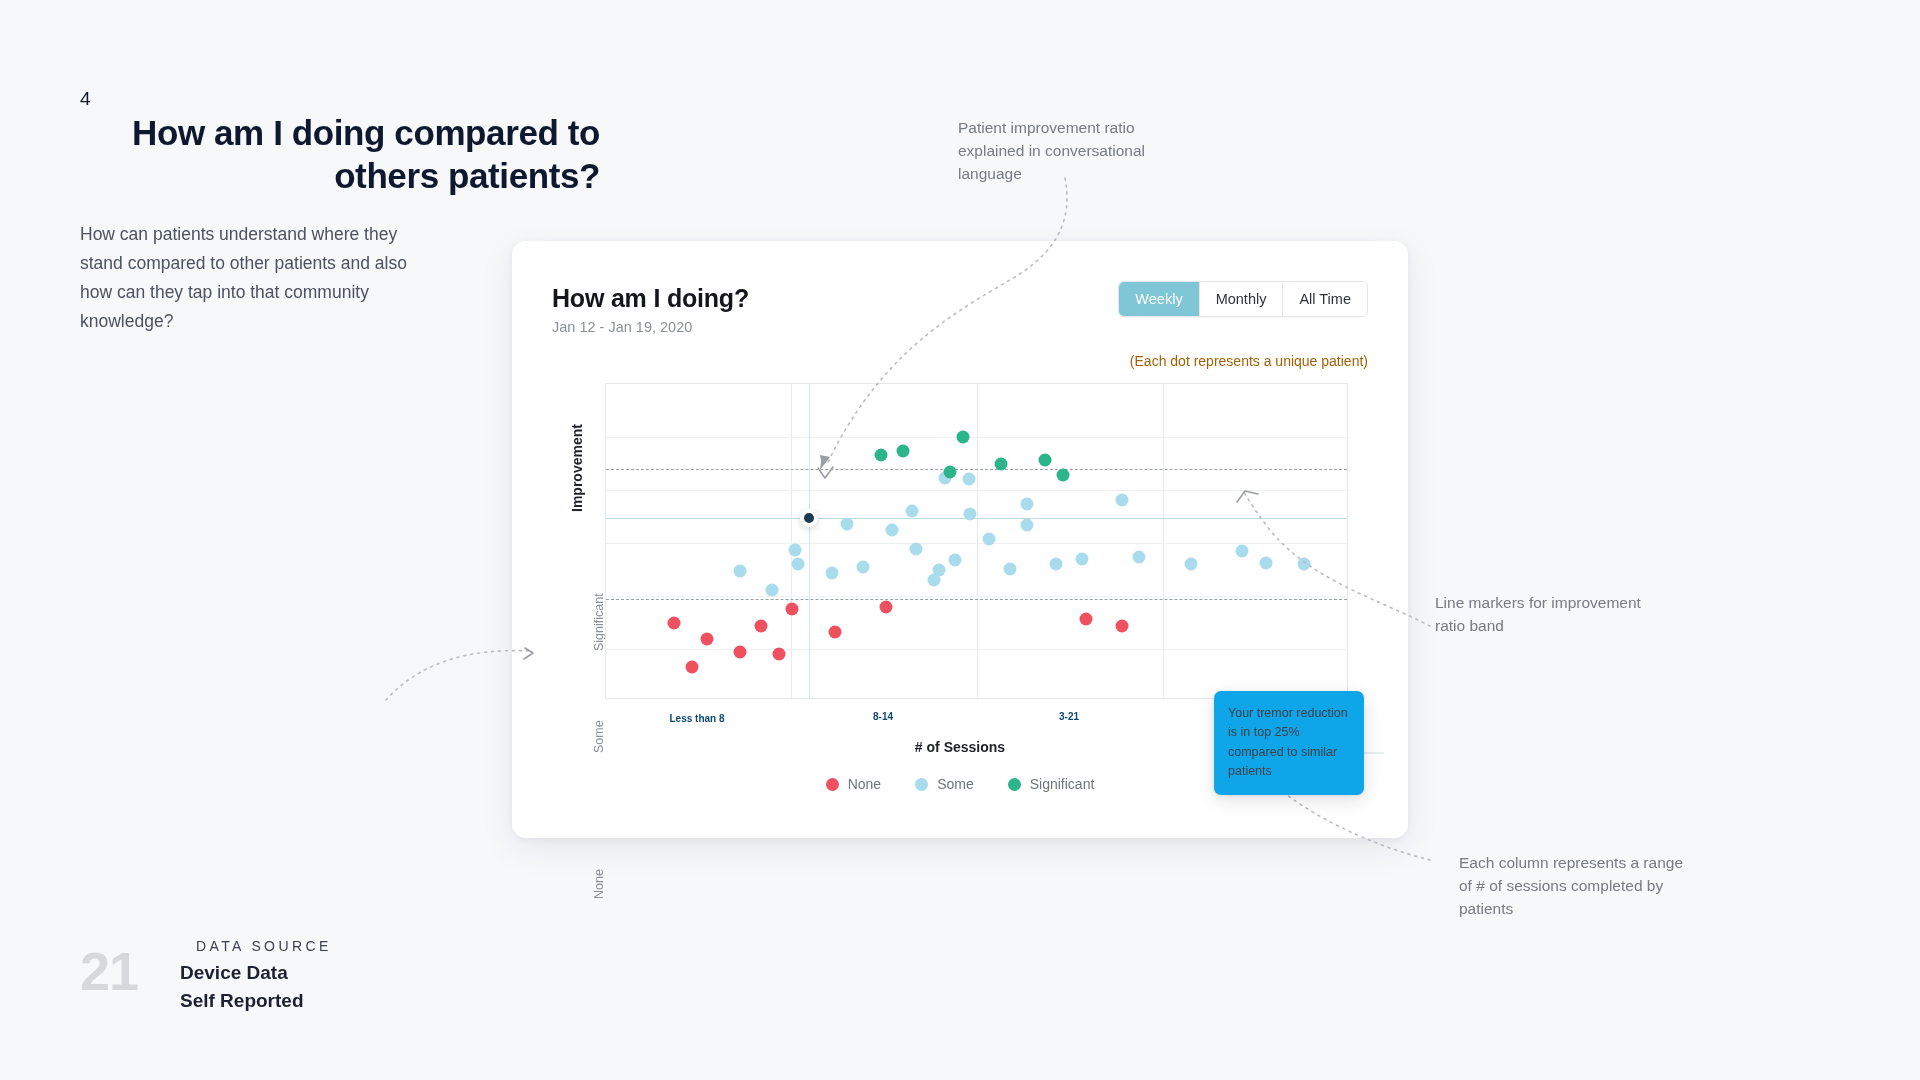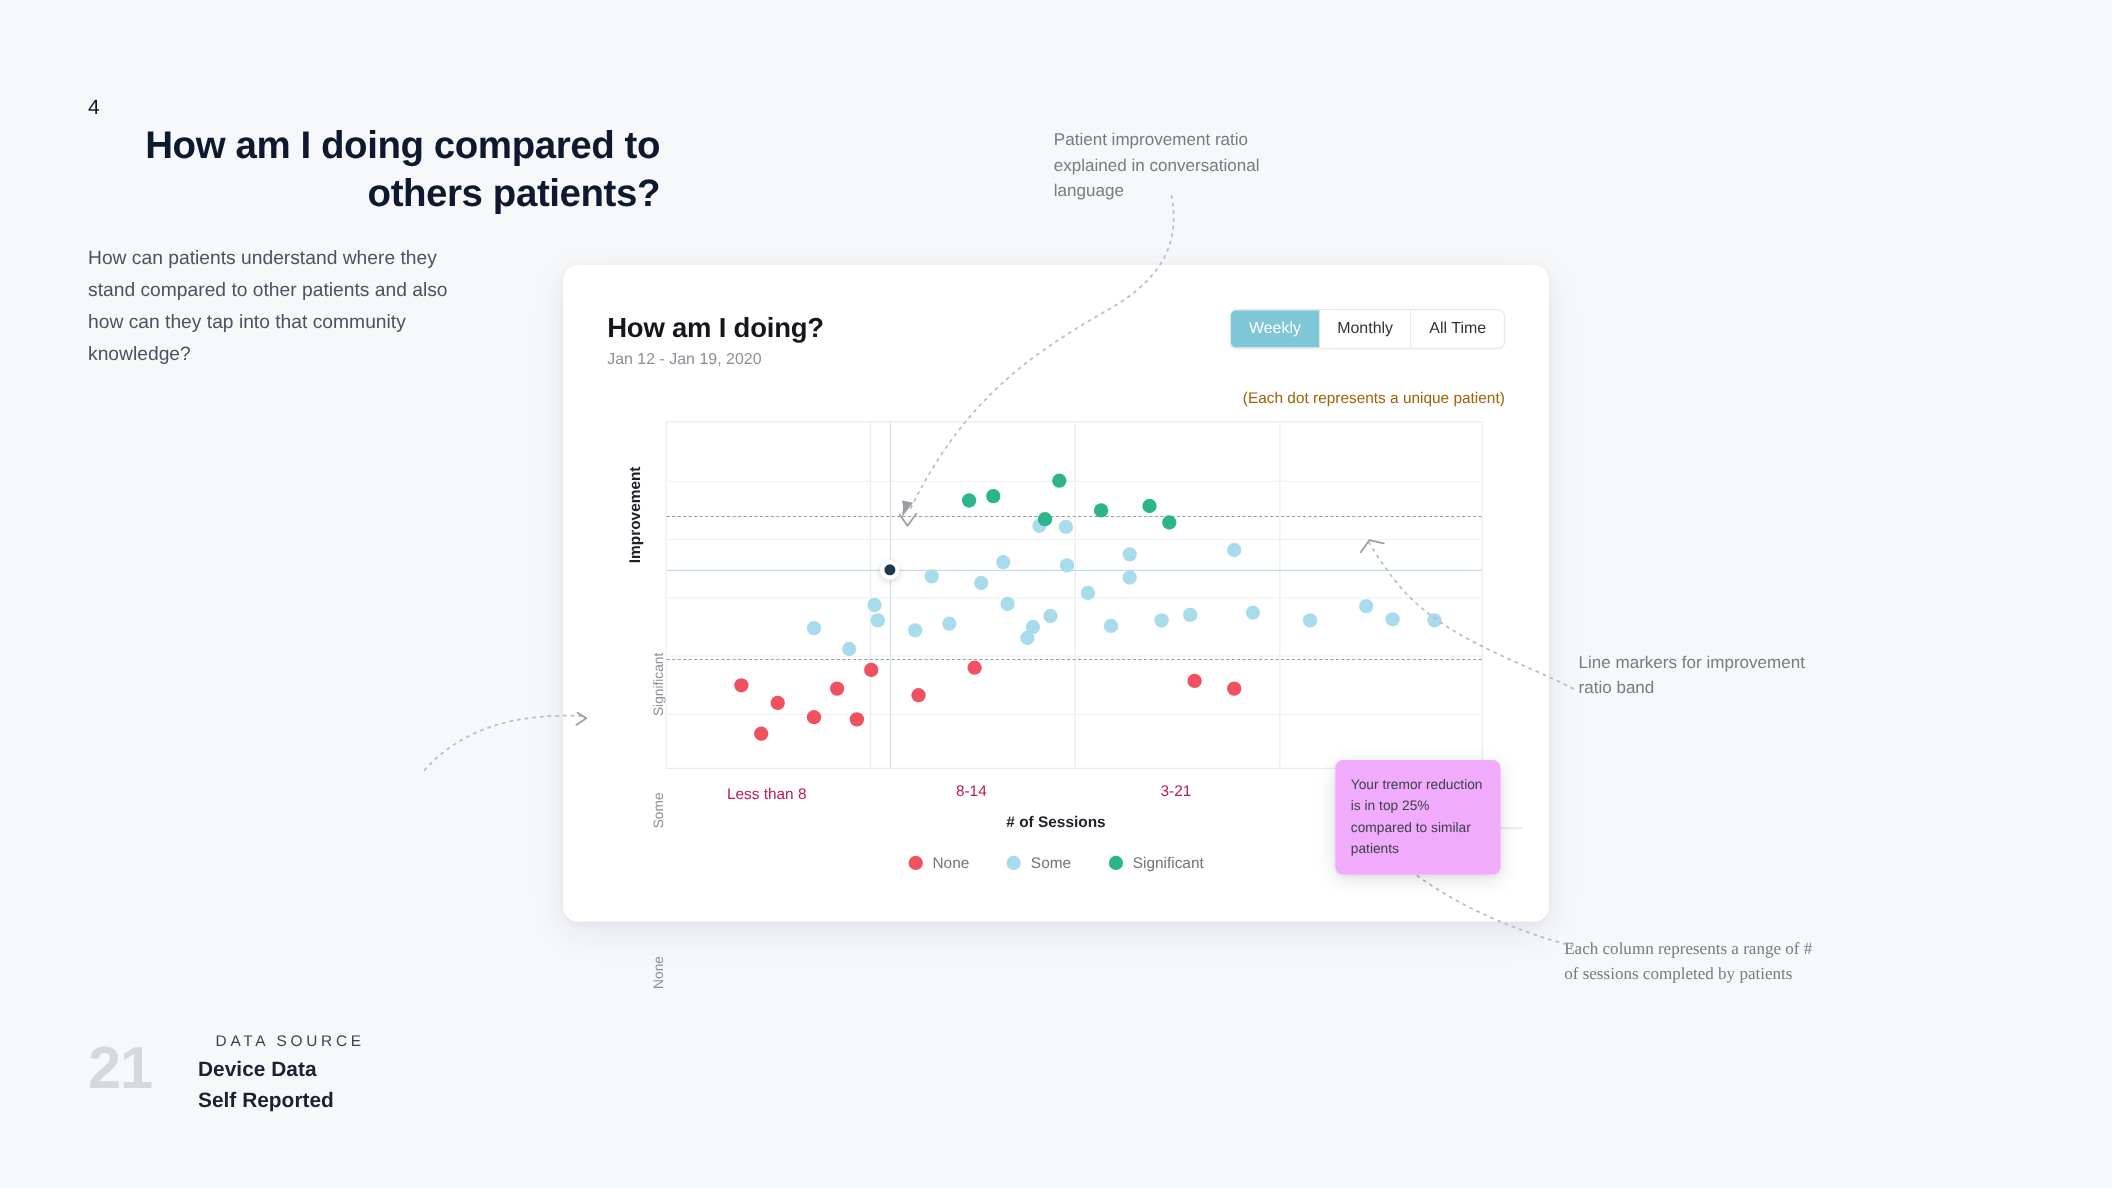--- a/index.html
+++ b/index.html
@@ -114,42 +114,43 @@
   .y-axis-title {
     position: absolute; left: 57px; top: 271px;
     font-size: 14px; font-weight: bold; color: #1d2128;
     transform: rotate(-90deg); transform-origin: left top; white-space: nowrap;
   }
   .y-tick {
     position: absolute; font-size: 12.5px; color: #8a9097;
     transform: rotate(-90deg); transform-origin: left top; white-space: nowrap;
   }
   .x-tick {
-    position: absolute; font-size: 14px; color: #be185d; white-space: nowrap;
+    position: absolute; font-size: 10px; color: #0c4a6e; white-space: nowrap;
     transform: translateX(-50%);
+    font-weight: bold;
   }
   .x-axis-title {
     position: absolute; left: 0; right: 0; top: 498px; text-align: center;
     font-size: 14px; font-weight: bold; color: #1d2128;
   }
 
   
   .legend {
     position: absolute; left: 0; right: 0; top: 535px;
     display: flex; justify-content: center; gap: 34px; align-items: center;
   }
   .leg-item { display: flex; align-items: center; gap: 9px; }
   .leg-sw { width: 13px; height: 13px; border-radius: 50%; }
   .leg-tx { font-size: 14px; color: #6f757c; }
 
   
   .tooltip {
     position: absolute; left: 702px; top: 450px;
     width: 150px; padding: 13px 14px;
-    background: #f0abfc; border-radius: 7px;
+    background: #0ea5e9; border-radius: 7px;
     box-shadow: 0 5px 18px rgba(20,30,50,.13), 0 1px 4px rgba(20,30,50,.07);
     font-size: 12.5px; line-height: 1.55; color: #3c4149; z-index: 8;
   }
   .tooltip-stem {
     position: absolute; left: 850px; top: 511px;
     width: 22px; height: 2px; background: #e9eef1; z-index: 7;
   }
 
   
   .anno {
@@ -272,21 +273,21 @@
           <span class="leg-tx">Significant</span>
         </div>
       </div>
 
     <div class="tooltip-stem"></div>
     <div class="tooltip">Your tremor reduction is in top 25% compared to similar patients</div>
   </div>
 
   <div class="anno" style="left:1435px; top:592px; width:220px;">Line markers for improvement ratio band</div>
   <div class="anno" style="left:958px; top:117px; width:230px;">Patient improvement ratio explained in conversational language</div>
-  <div class="anno" style="left:1422px; top:852px; width:230px;font-family:Liberation Serif, serif;">Each column represents a range of # of sessions completed by patients</div>
+  <div class="anno" style="left:1459px; top:852px; width:230px;">Each column represents a range of # of sessions completed by patients</div>
 
   <svg class="overlay">
     <g fill="none" stroke="#b9bcc2" stroke-width="1.6" stroke-dasharray="2 5" stroke-linecap="round">
       <path d="M1065,178 C1072,215 1062,250 1010,280 C950,315 880,355 828,462"></path>
       <path d="M1430,626 C1380,600 1310,580 1270,530 C1250,505 1245,492 1243,492"></path>
       <path d="M386,700 C420,662 470,648 530,651"></path>
       <path d="M1430,860 C1370,845 1290,810 1250,760 C1235,742 1248,752 1248,752"></path>
     </g>
     <g fill="#9b9ea4">
       <path d="M820,470 l10,-13 l-5,-1 l-5,-1 l1,6 z"></path>

